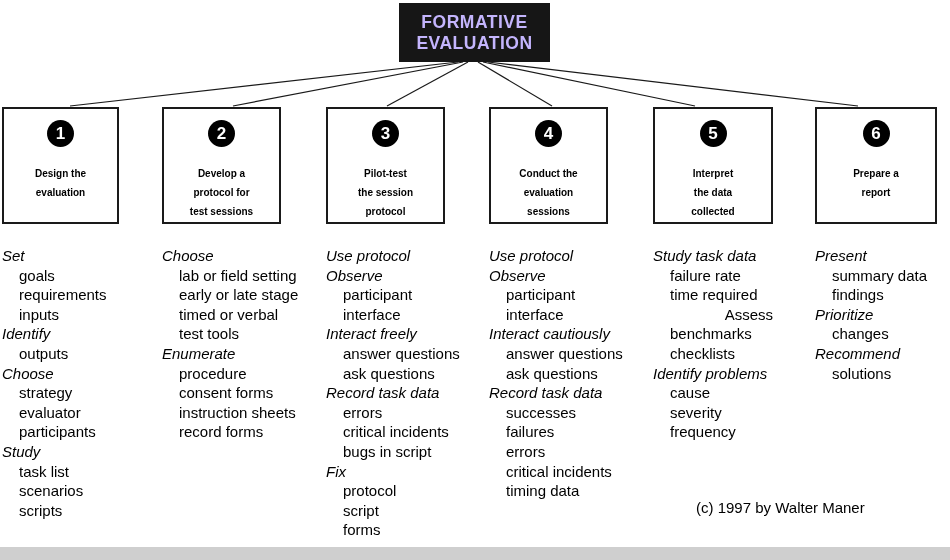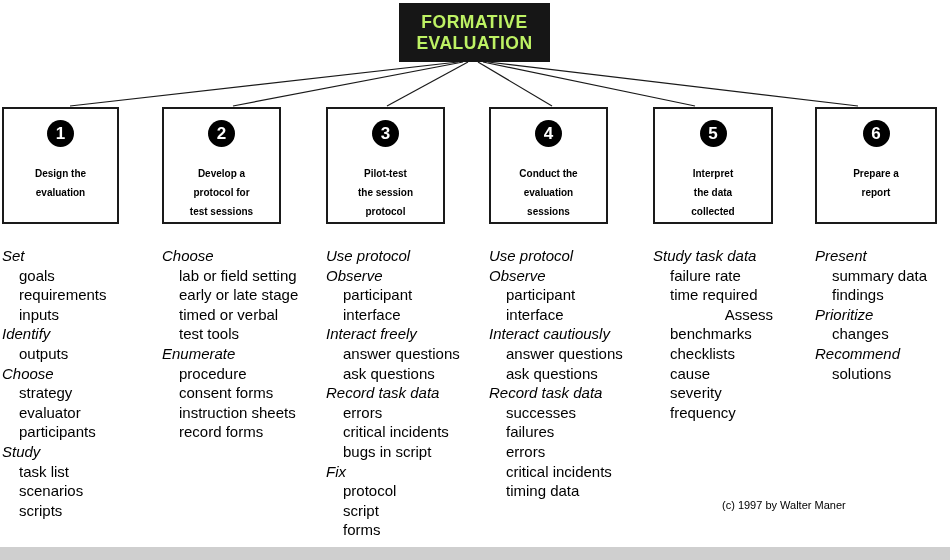--- a/index.html
+++ b/index.html
@@ -25,38 +25,38 @@
     font-weight:bold;font-size:17px;flex:0 0 auto;
   }
   .node-title{
     margin-top:17px;text-align:center;font-weight:bold;font-size:10px;line-height:19px;
     white-space:pre-line;
   }
   .list{margin-top:22px;font-size:15px;line-height:19.6px;white-space:nowrap;}
   .item.header{font-weight:normal;font-style:italic;}
   .item.header.no-italic{font-style:normal;text-align:right;}
   .item.sub{padding-left:17px;}
-  .copyright{position:absolute;left:722px;top:499px;font-size:11px;}
+  .copyright{position:absolute;left:696px;top:499px;font-size:15px;}
   .bottom-strip{position:absolute;left:0;top:547px;width:950px;height:13px;background:#cfcfcf;}
 </style>
 </head>
 <body>
 
 <div id="stage">
 
   <svg id="connectors" viewBox="0 0 950 560" xmlns="http://www.w3.org/2000/svg">
     <line x1="458" y1="62" x2="70" y2="106" stroke="#1a1a1a" stroke-width="1.2"></line>
     <line x1="463" y1="62" x2="233" y2="106" stroke="#1a1a1a" stroke-width="1.2"></line>
     <line x1="468" y1="62" x2="387" y2="106" stroke="#1a1a1a" stroke-width="1.2"></line>
     <line x1="478" y1="62" x2="552" y2="106" stroke="#1a1a1a" stroke-width="1.2"></line>
     <line x1="483" y1="62" x2="695" y2="106" stroke="#1a1a1a" stroke-width="1.2"></line>
     <line x1="488" y1="62" x2="858" y2="106" stroke="#1a1a1a" stroke-width="1.2"></line>
   </svg>
 
-  <div class="root-node" style="background: rgb(22, 22, 22); color: #bef264;">FORMATIVE
+  <div class="root-node" style="background: rgb(22, 22, 22); color: #c4b5fd;">FORMATIVE
 EVALUATION</div>
 
   <div class="col" style="left:2px;width:117px">
     <div class="node" style="border-color: rgb(26, 26, 26);">
       <div class="badge" style="background: rgb(0, 0, 0); color: rgb(255, 255, 255);">
           <span class="num">1</span>
         </div>
       <div class="node-title">Design the
 evaluation</div>
     </div>
@@ -164,20 +164,21 @@
 the data
 collected</div>
     </div>
     <div class="list">
         <div class="item header">Study task data</div>
         <div class="item sub">failure rate</div>
         <div class="item sub">time required</div>
         <div class="item header no-italic">Assess</div>
         <div class="item sub">benchmarks</div>
         <div class="item sub">checklists</div>
+        <div class="item header">Identify problems</div>
         <div class="item sub">cause</div>
         <div class="item sub">severity</div>
         <div class="item sub">frequency</div>
       </div>
   </div>
 
   <div class="col" style="left:815px;width:122px">
     <div class="node" style="border-color: rgb(26, 26, 26);">
       <div class="badge" style="background: rgb(0, 0, 0); color: rgb(255, 255, 255);">
           <span class="num">6</span>

